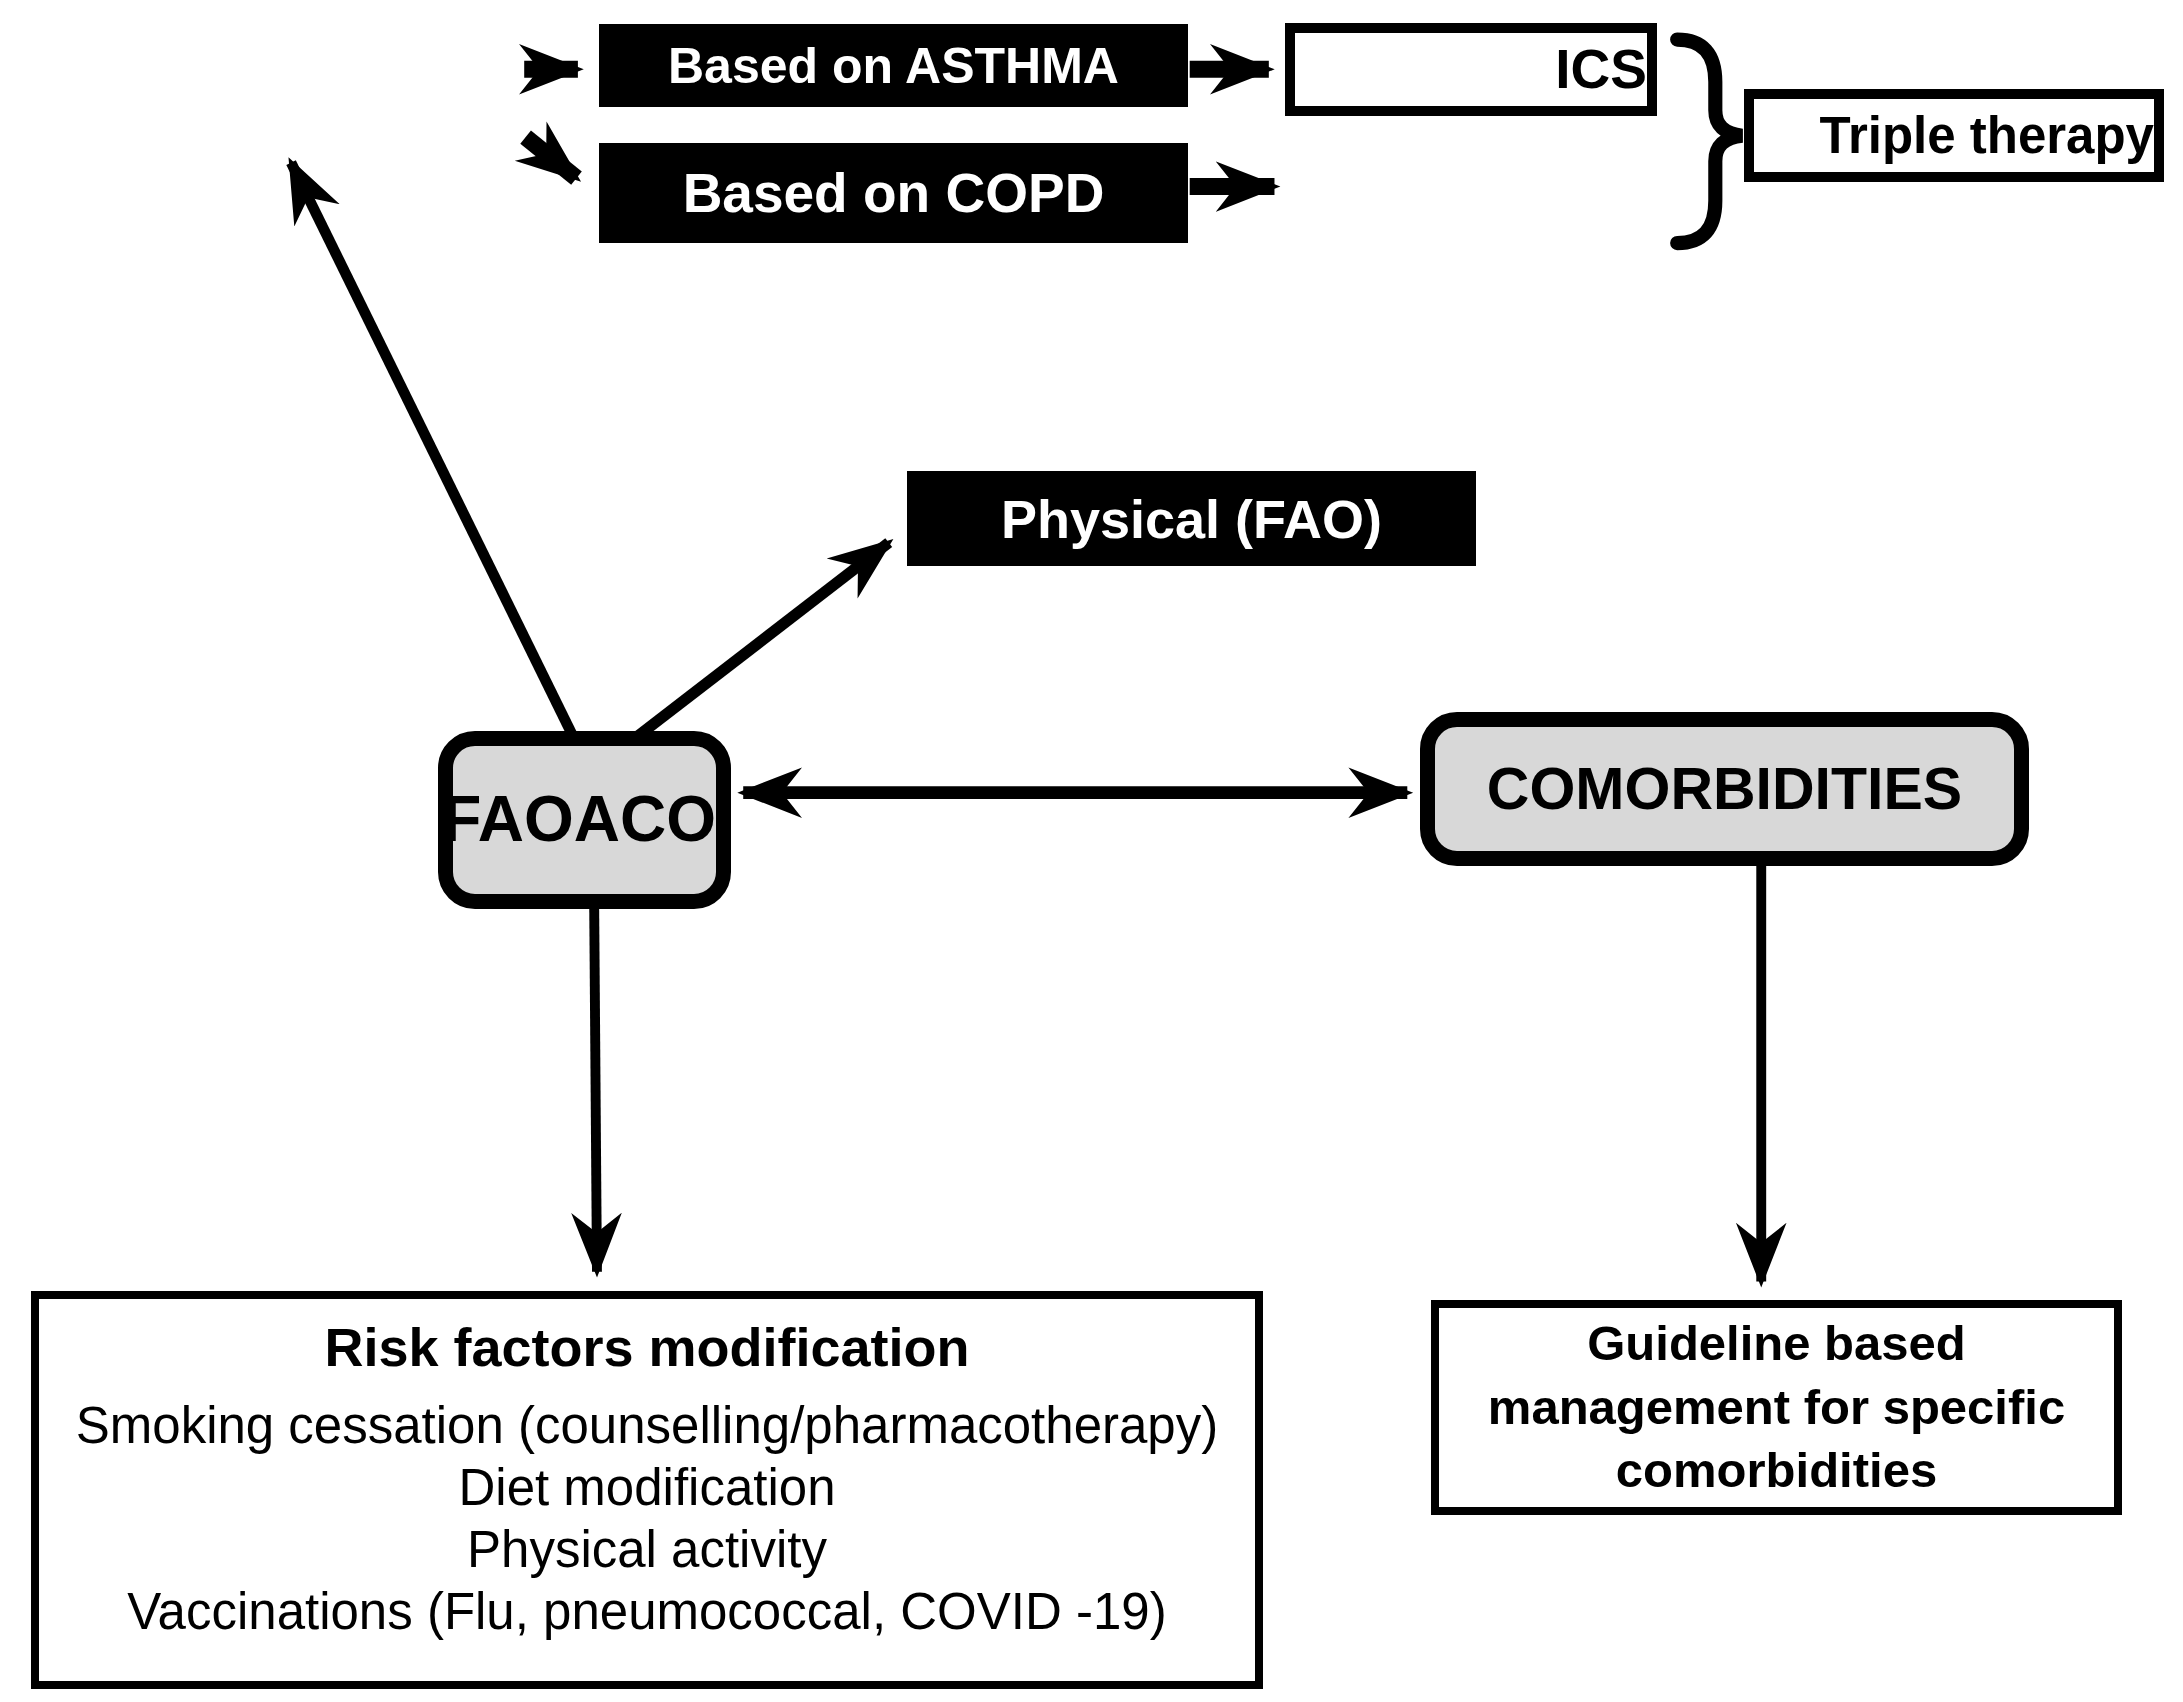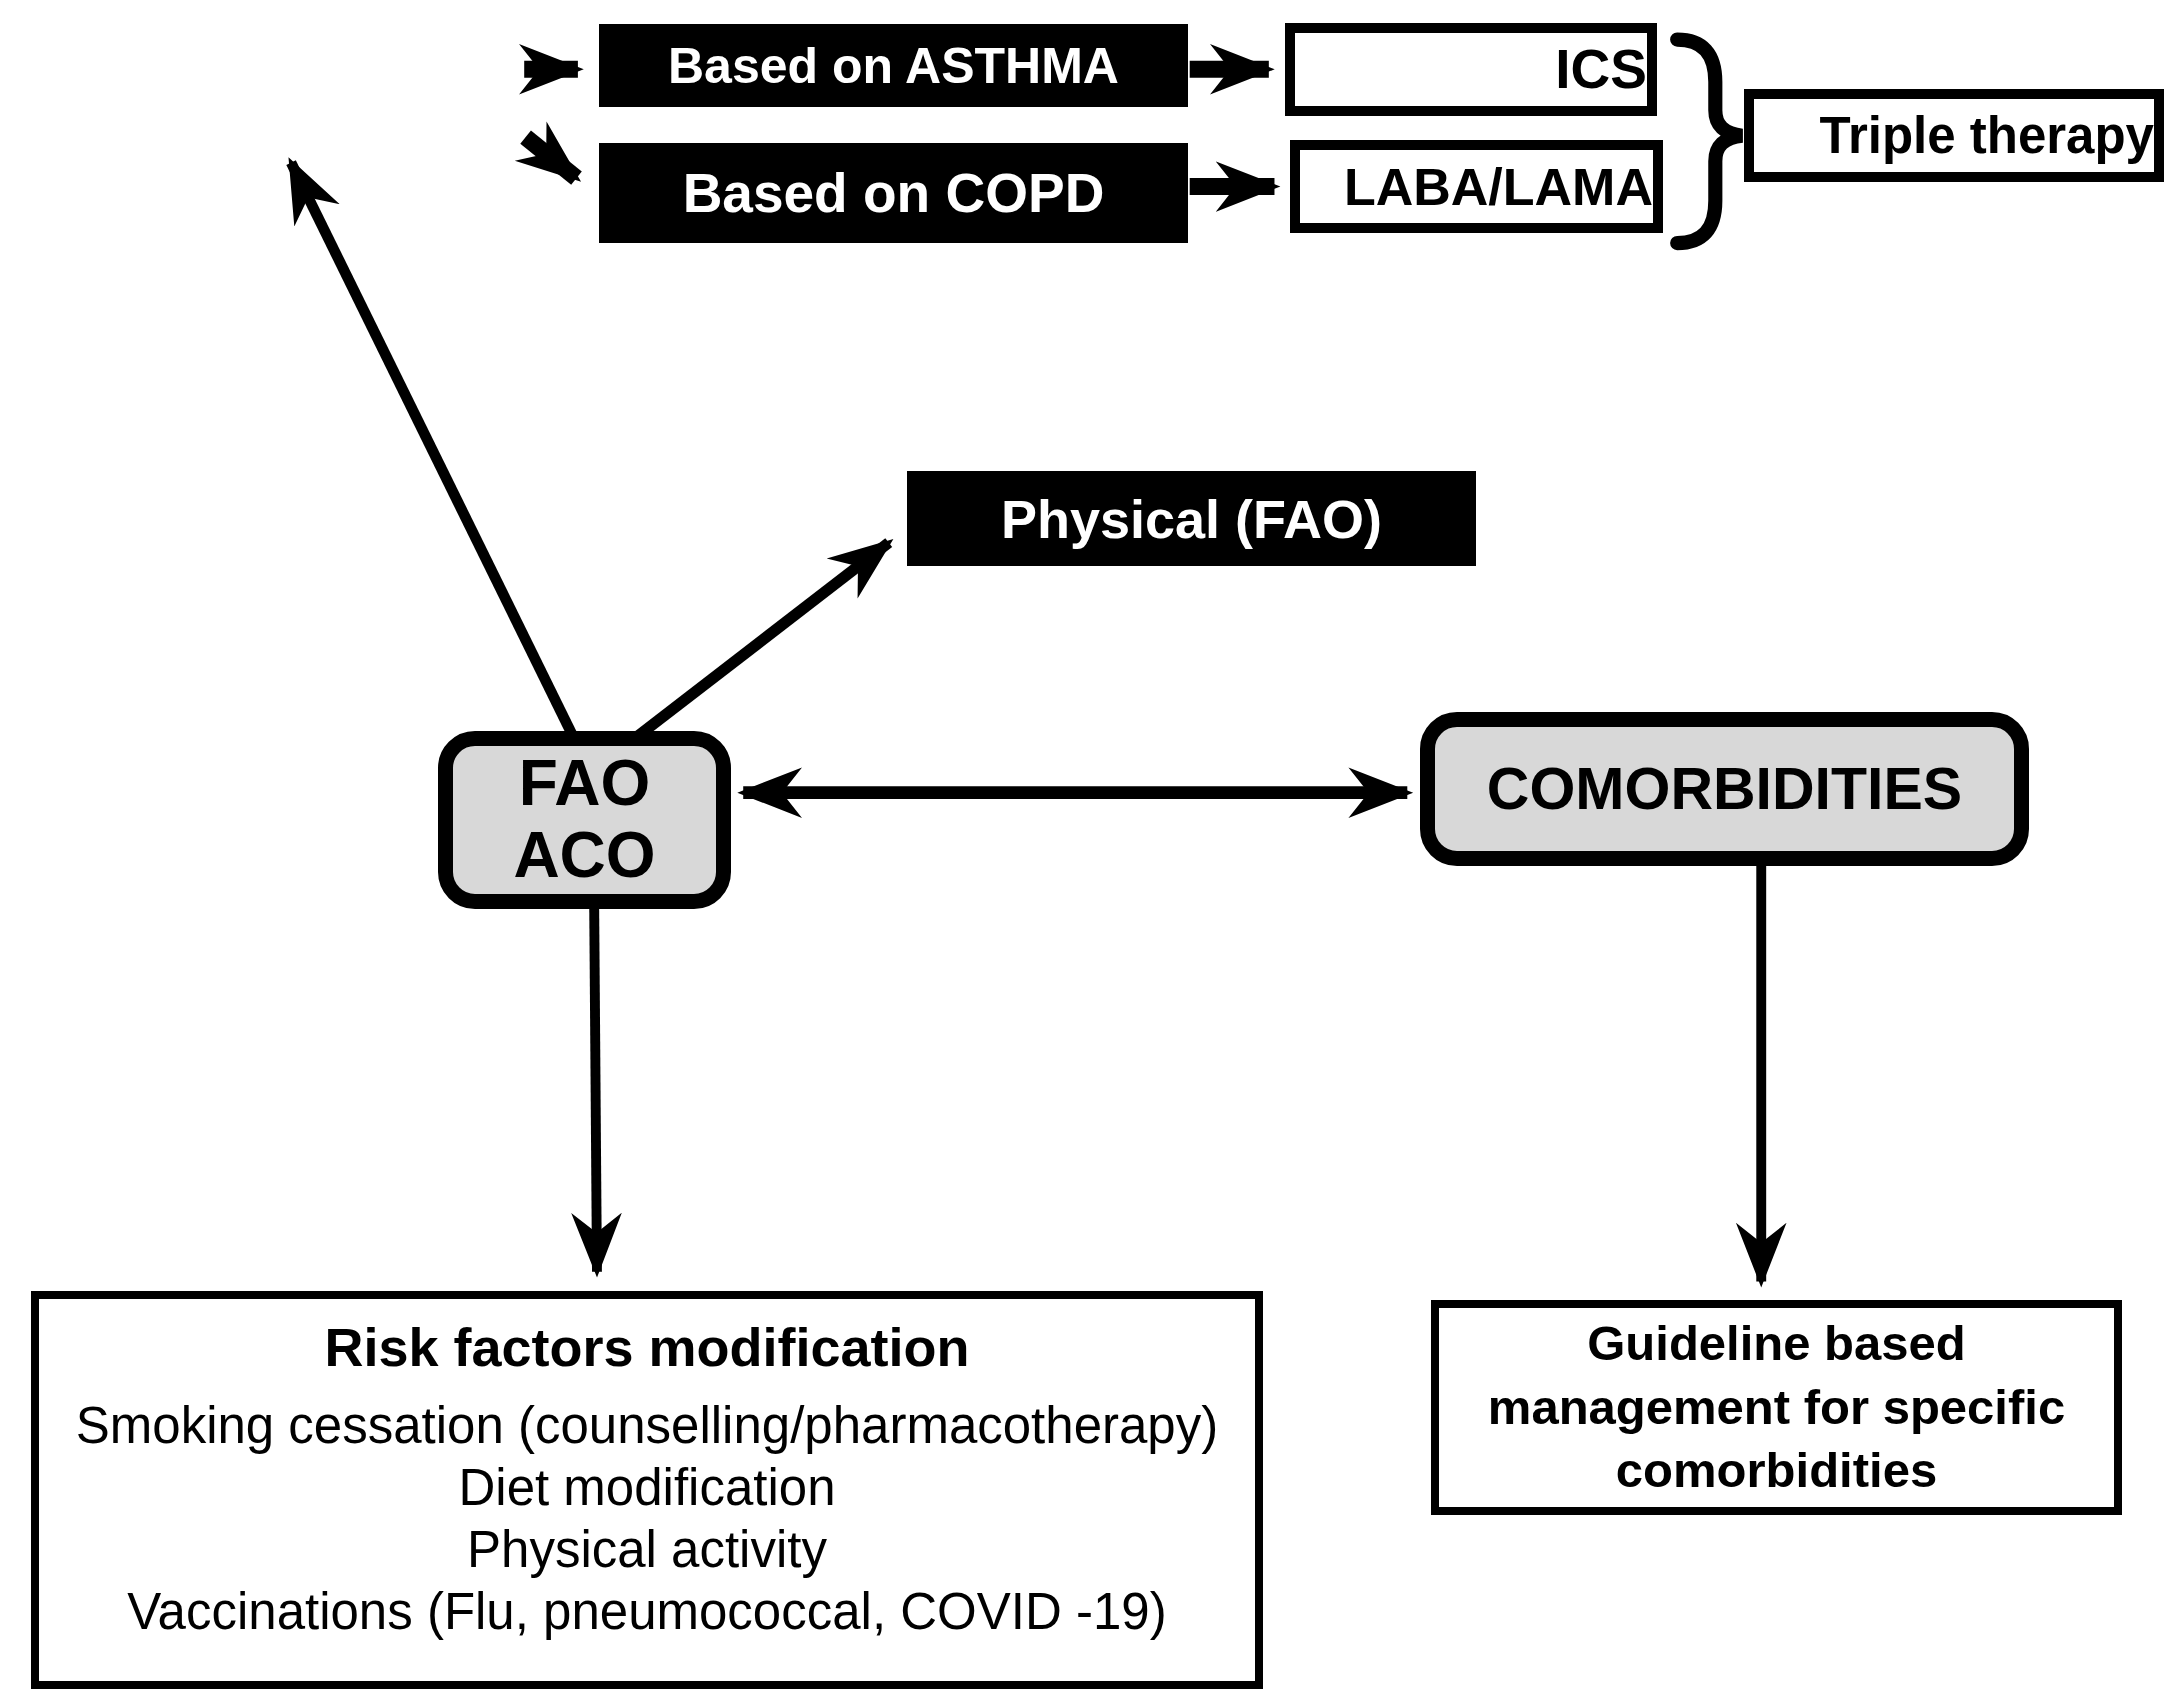--- a/index.html
+++ b/index.html
@@ -23,21 +23,21 @@
   .rounded{background:#d8d8d8;border:15.5px solid #000;border-radius:37px;}
   
   .n-pharm{left:18.4px;top:53px;width:504px;height:90px;font-size:54px;}
   .n-asthma{left:599px;top:24px;width:589px;height:83px;font-size:50px;}
   .n-copd{left:599px;top:143px;width:589px;height:100px;font-size:55px;}
   .n-ics{left:1285px;top:22.6px;width:372px;height:93px;font-size:55px;}
   .n-laba{left:1290px;top:140px;width:373px;height:93px;font-size:52px;}
   .n-triple{left:1744px;top:89px;width:420px;height:93px;font-size:51px;}
   .n-consider{left:907px;top:471px;width:569px;height:95px;font-size:54px;}
   .n-bt{left:1577px;top:472px;width:547px;height:96px;font-size:48px;}
-  .n-fao{left:438px;top:731px;width:293px;height:178px;font-size:64px;line-height:1.12;flex-direction:column;}
+  .n-fao{left:438px;top:731px;width:293px;height:178px;font-size:64px;line-height:1.12;flex-direction:row;justify-content:flex-end;}
   .n-com{left:1420px;top:712px;width:609px;height:154px;font-size:59px;}
   .n-risk{left:31px;top:1291px;width:1232px;height:398px;flex-direction:column;justify-content:flex-start;padding-top:15.5px;}
   .n-risk .title{font-size:54px;font-weight:bold;line-height:1.2;margin-bottom:15.5px;}
   .n-risk .item{font-size:51px;font-weight:normal;line-height:1.22;}
   .n-guide{left:1431px;top:1300px;width:691px;height:215px;font-size:49px;line-height:1.3;flex-direction:column;}
 </style>
 </head>
 <body>
 
 <div class="canvas">
@@ -71,23 +71,20 @@
   </div>
 
   <div class="node black n-copd">
     <span>Based on COPD</span>
   </div>
 
   <div class="node white thick-border n-ics">
     <span>ICS</span>
   </div>
 
-  <div class="node white thick-border n-laba">
-    <span>LABA/LAMA</span>
-  </div>
 
   <div class="node white thick-border n-triple">
     <span>Triple therapy</span>
   </div>
 
   <div class="node black n-consider">
     <span>Physical (FAO)</span>
   </div>
 
 

